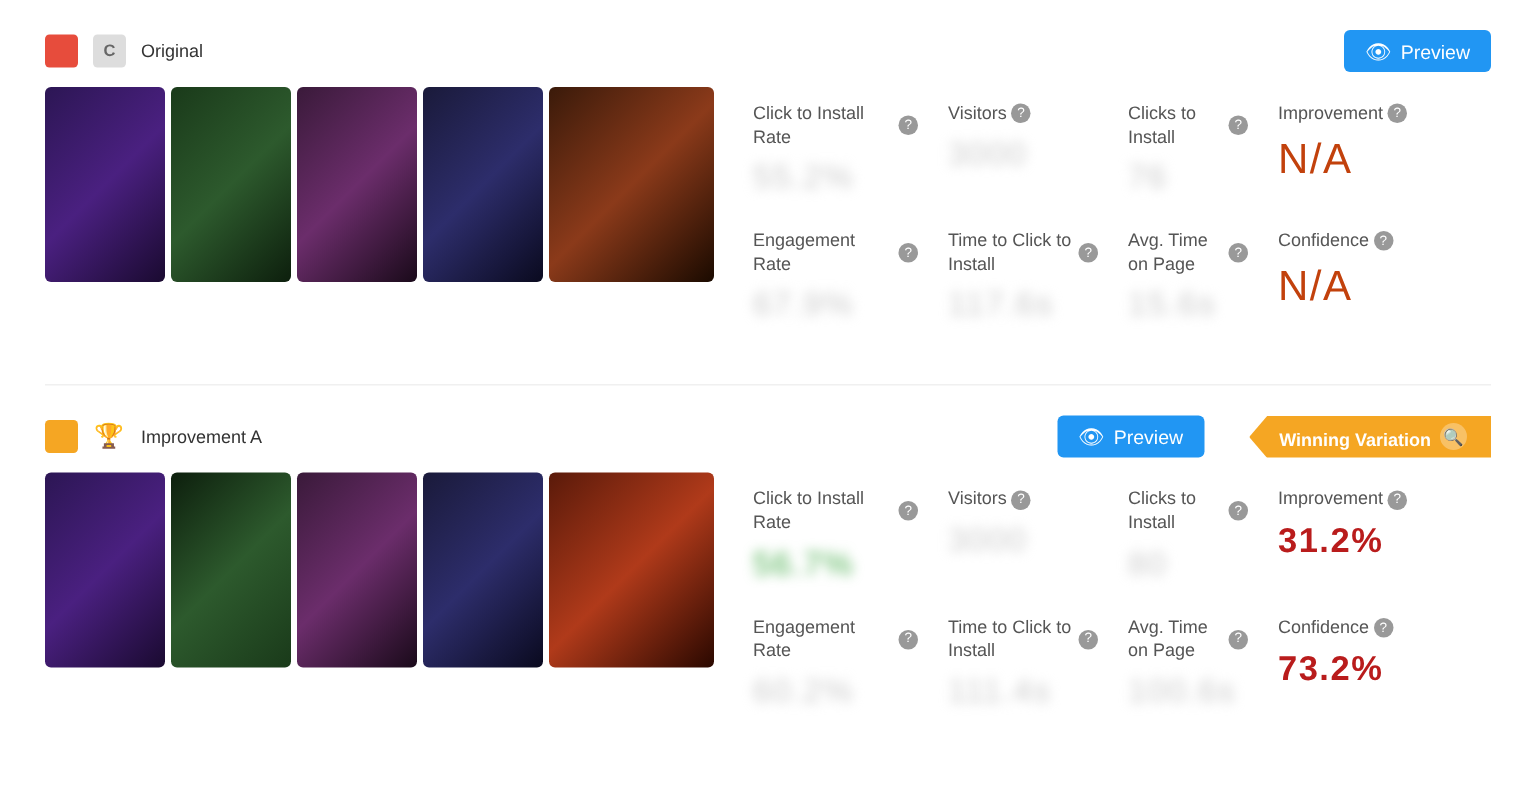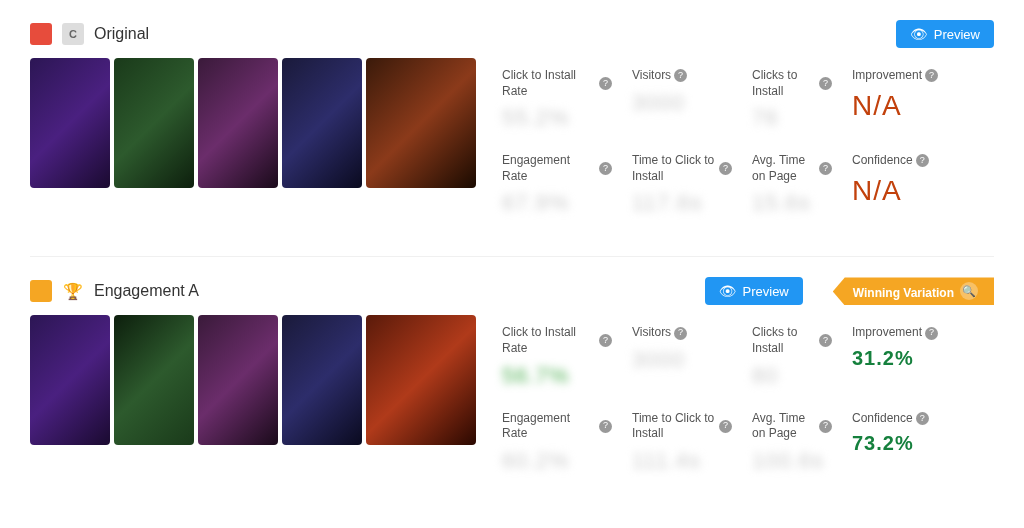--- a/index.html
+++ b/index.html
@@ -33,21 +33,21 @@
       width: 22px;
       height: 22px;
       display: flex;
       align-items: center;
       justify-content: center;
       color: #999;
       font-size: 16px;
     }
 
     .variation-title {
-      font-size: 16px;
+      font-size: 12px;
       font-weight: 500;
       color: #333;
       flex: 1;
     }
 
     .preview-btn {
       background: #2196F3;
       color: #fff;
       border: none;
       border-radius: 4px;
@@ -154,23 +154,23 @@
     .metric-value {
       font-size: 22px;
       font-weight: 300;
       color: #ccc;
       filter: blur(4px);
       user-select: none;
       letter-spacing: 1px;
     }
 
     .metric-value.green {
-      color: #15803d;
+      color: #b91c1c;
       filter: none;
-      font-size: 20px;
+      font-size: 23px;
       font-weight: 700;
     }
 
     .metric-value.na {
       font-size: 28px;
       font-weight: 300;
       color: #c2410c;
       filter: none;
     }
 
@@ -317,21 +317,21 @@
       </div>
     </div>
   </div>
 
   <div class="divider"></div>
 
   <div class="variation-block">
     <div class="header-row">
       <div class="color-swatch" style="background:#F5A623;"></div>
       <div class="variation-icon" style="font-size:16px;">🏆</div>
-      <span class="variation-title">Engagement A</span>
+      <span class="variation-title">Improvement A</span>
       <button class="preview-btn">
         <span class="eye-icon">👁</span>
         <span>Preview</span>
       </button>
       <div class="winning-tag">
         <span>Winning Variation</span>
         <div class="search-circle">🔍</div>
       </div>
     </div>
 

